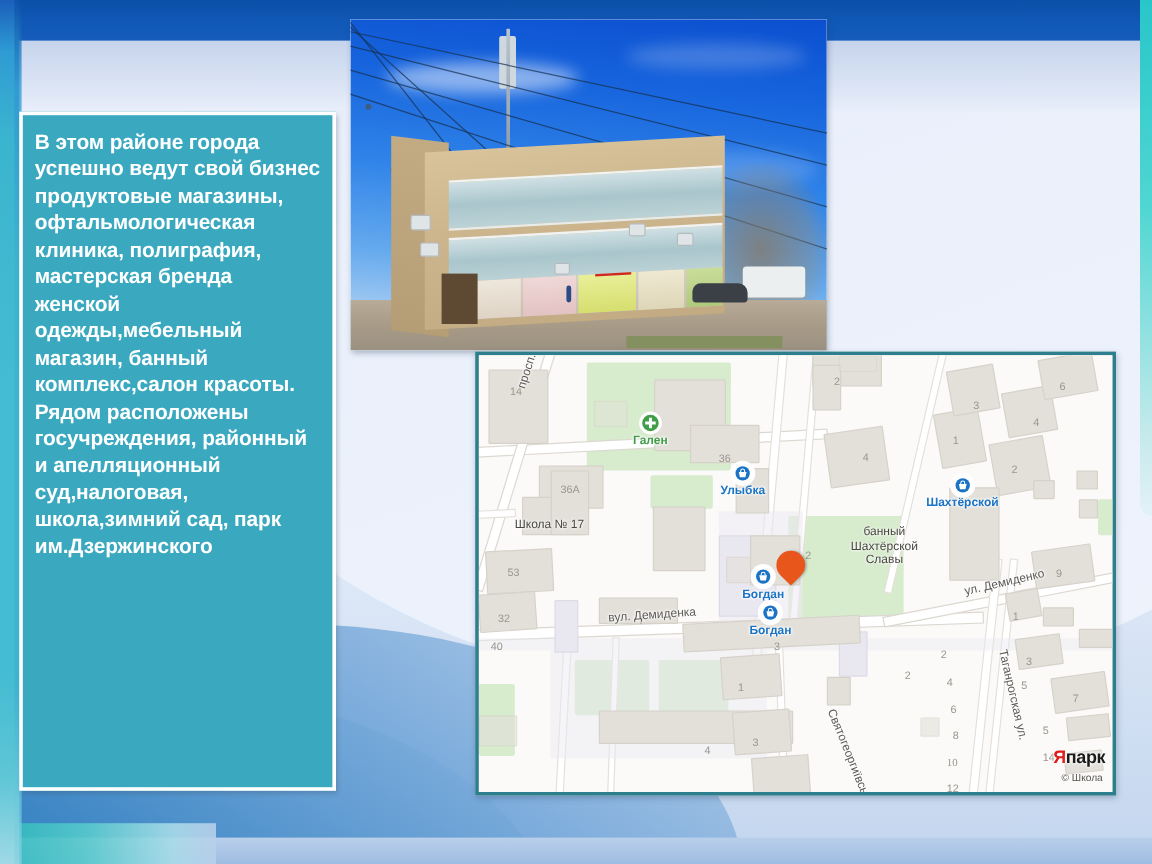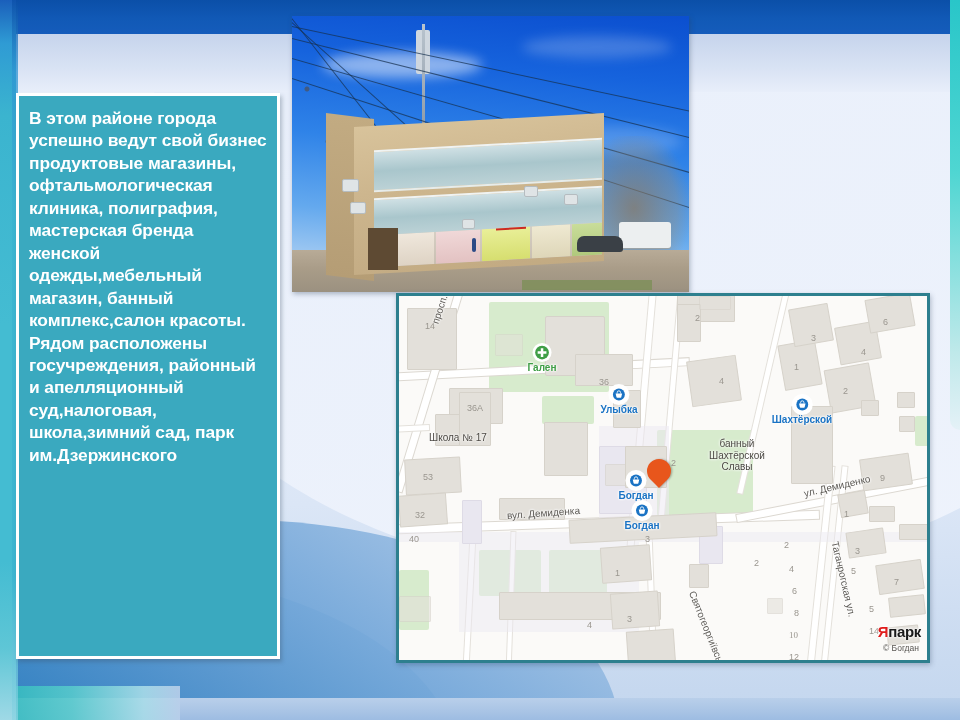--- a/index.html
+++ b/index.html
@@ -486,17 +486,17 @@
             </div>
             <div class="lb" style="color: rgb(26, 115, 196);">Богдан</div>
           </div>
         </div>
 
       <div class="pin" id="location-pin" style="left: 248px; top: 163px; background: rgb(232, 86, 28);"></div>
 
       <div id="yandex-logo">
         <span class="ya">Я</span><span class="rest">парк</span>
       </div>
-      <div id="yandex-copy">© Богдан</div>
+      <div id="yandex-copy">© Школа</div>
     </div>
   </div>
 
 </div>
 
 </body></html>

